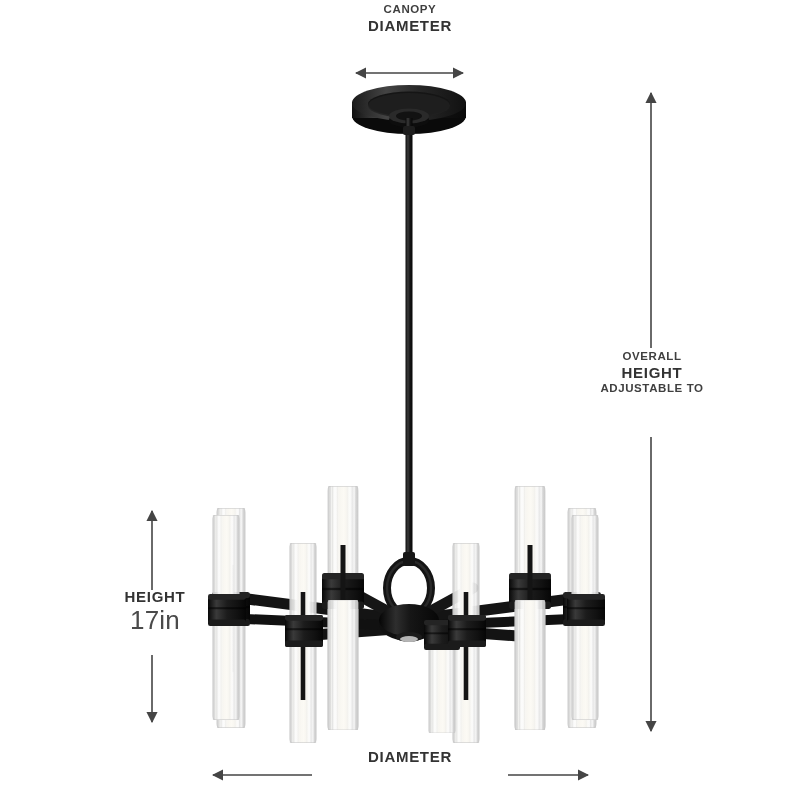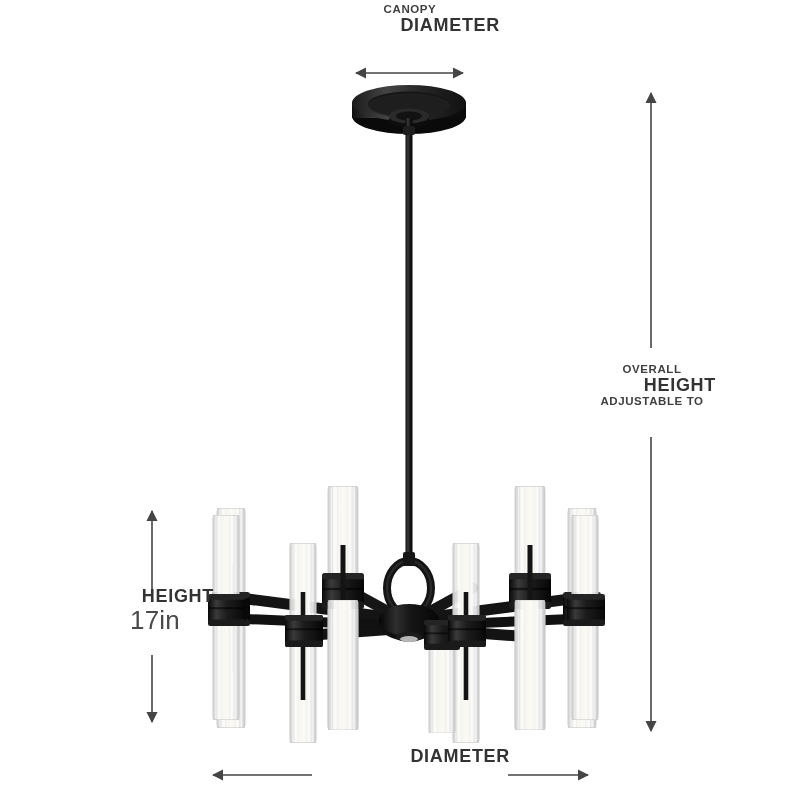--- a/index.html
+++ b/index.html
@@ -38,43 +38,42 @@
   .anno .cap-small {
     display: block;
     font-size: 11.5px;
     font-weight: 700;
     letter-spacing: 0.6px;
     line-height: 15px;
     color: #3f3f3f;
   }
   .anno .cap-big {
     display: block;
-    font-size: 18px;
+    font-size: 15px;
     font-weight: 700;
     letter-spacing: 0.7px;
     line-height: 17px;
     color: #333333;
-    text-align: right;
   }
   .anno .value {
     display: block;
     font-size: 26px;
     font-weight: 300;
     line-height: 30px;
     color: #4a4a4a;
     letter-spacing: 0.2px;
   }
   #canopy-annotation {
     left: 320px;
     top: 2px;
     width: 180px;
   }
   #overall-height-annotation {
     left: 588px;
-    top: 362px;
+    top: 349px;
     width: 128px;
   }
   #height-annotation {
     left: 96px;
     top: 588px;
     width: 118px;
   }
   #diameter-annotation {
     left: 310px;
     top: 748px;

